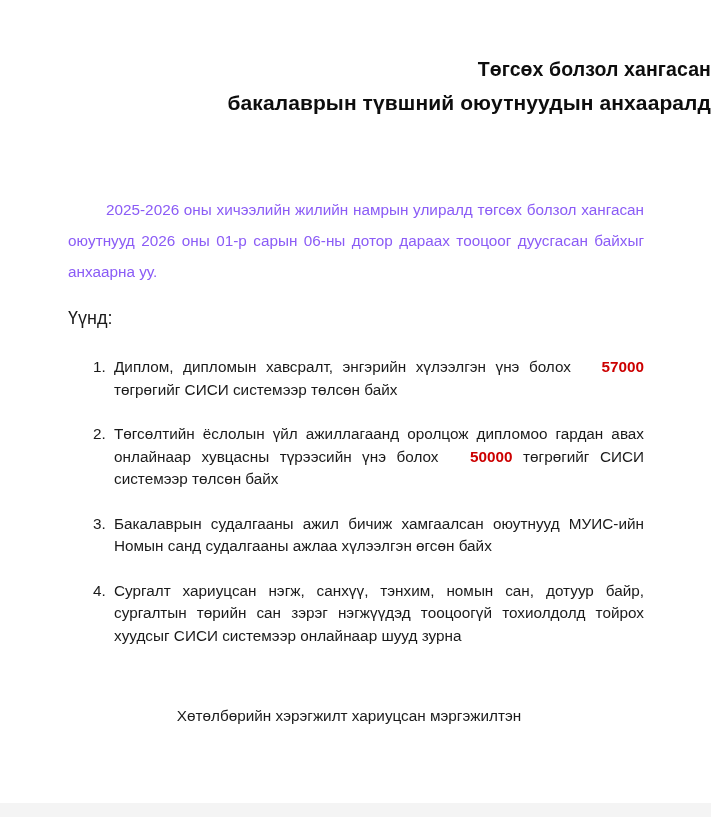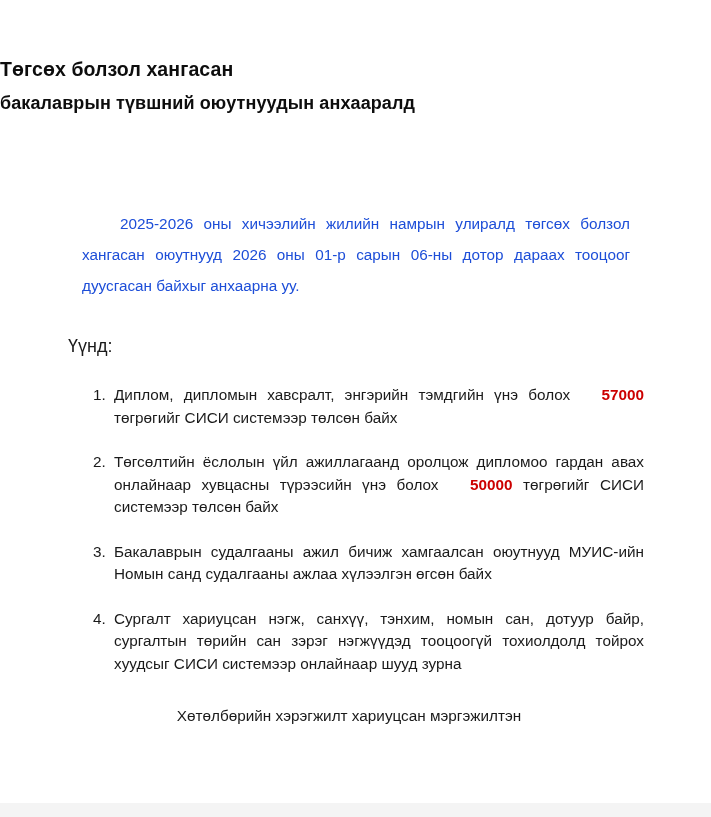--- a/index.html
+++ b/index.html
@@ -23,51 +23,51 @@
     height: 817px;
     box-sizing: border-box;
   }
 
   
   .doc-title {
     position: absolute;
     top: 52px;
     left: 0;
     width: 711px;
-    text-align: left;
+    text-align: right;
     font-weight: bold;
     font-size: 19.5px;
     line-height: 34px;
     letter-spacing: 0.1px;
     color: #0d0d0d;
   }
   .doc-title .line {
     display: block;
     white-space: nowrap;
   }
   .doc-title .line2 {
-    font-size: 18px;
+    font-size: 21px;
   }
 
   
   .body-block {
     position: absolute;
     left: 68px;
     top: 194px;
     width: 576px;
   }
 
   .intro-para {
-    margin: 14px;
+    margin: 0;
     text-align: justify;
     text-justify: inter-word;
     text-indent: 38px;
     font-size: 15.3px;
     line-height: 31px;
-    color: #1d4ed8;
+    color: #8b5cf6;
   }
 
   .unto-label {
     margin: 0;
     padding-top: 16px;
     font-size: 18px;
     line-height: 31px;
     color: #1a1a1a;
   }
 
@@ -134,21 +134,21 @@
   </div>
 
   <div class="body-block">
 
     <p class="intro-para">2025-2026 оны хичээлийн жилийн намрын улиралд төгсөх болзол хангасан оюутнууд 2026 оны 01-р сарын 06-ны дотор дараах тооцоог дуусгасан байхыг анхаарна уу.</p>
 
     <p class="unto-label">Үүнд:</p>
 
     <ol class="req-list">
       <li>
-        <span>Диплом, дипломын хавсралт, энгэрийн тэмдгийн үнэ болох </span><span class="amount">57000</span><span> төгрөгийг СИСИ системээр төлсөн байх</span>
+        <span>Диплом, дипломын хавсралт, энгэрийн хүлээлгэн үнэ болох </span><span class="amount">57000</span><span> төгрөгийг СИСИ системээр төлсөн байх</span>
       </li>
       <li>
         <span>Төгсөлтийн ёслолын үйл ажиллагаанд оролцож дипломоо гардан авах онлайнаар хувцасны түрээсийн үнэ болох </span><span class="amount">50000</span><span> төгрөгийг СИСИ системээр төлсөн байх</span>
       </li>
       <li>
         <span>Бакалаврын судалгааны ажил бичиж хамгаалсан оюутнууд МУИС-ийн Номын санд судалгааны ажлаа хүлээлгэн өгсөн байх</span><span class="amount"></span><span></span>
       </li>
       <li>
         <span>Сургалт хариуцсан нэгж, санхүү, тэнхим, номын сан, дотуур байр, сургалтын төрийн сан зэрэг нэгжүүдэд тооцоогүй тохиолдолд тойрох хуудсыг СИСИ системээр онлайнаар шууд зурна</span><span class="amount"></span><span></span>
       </li>

